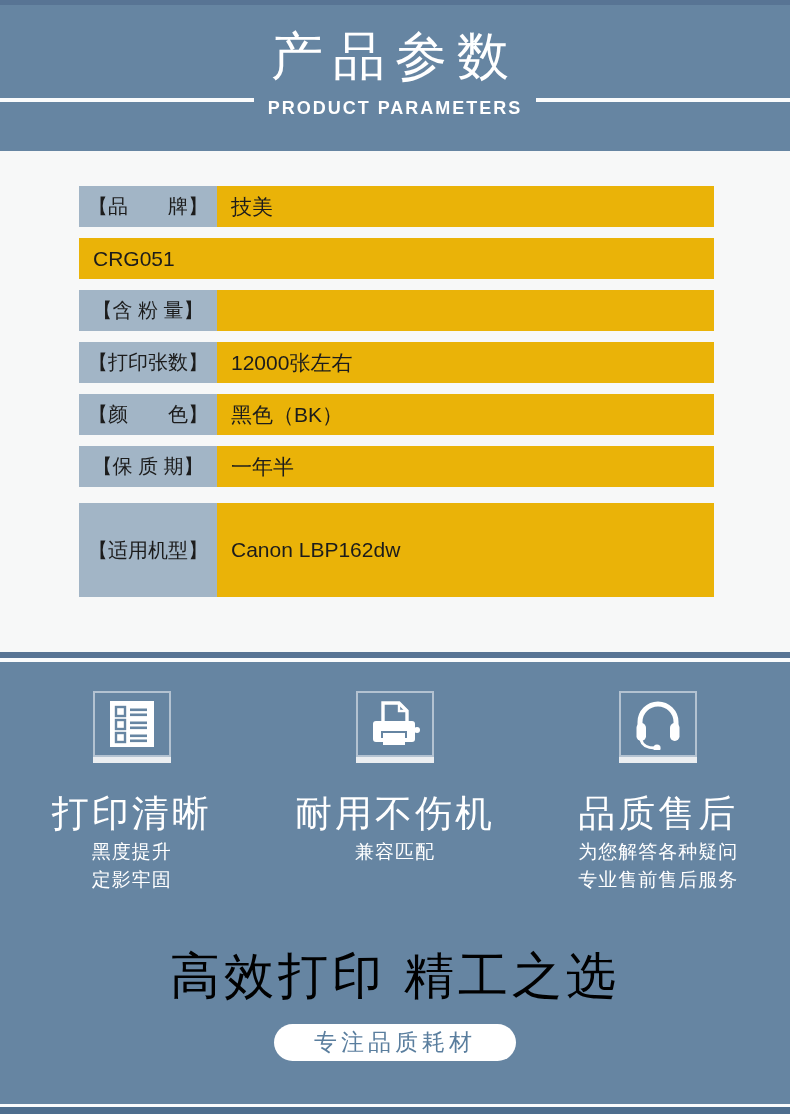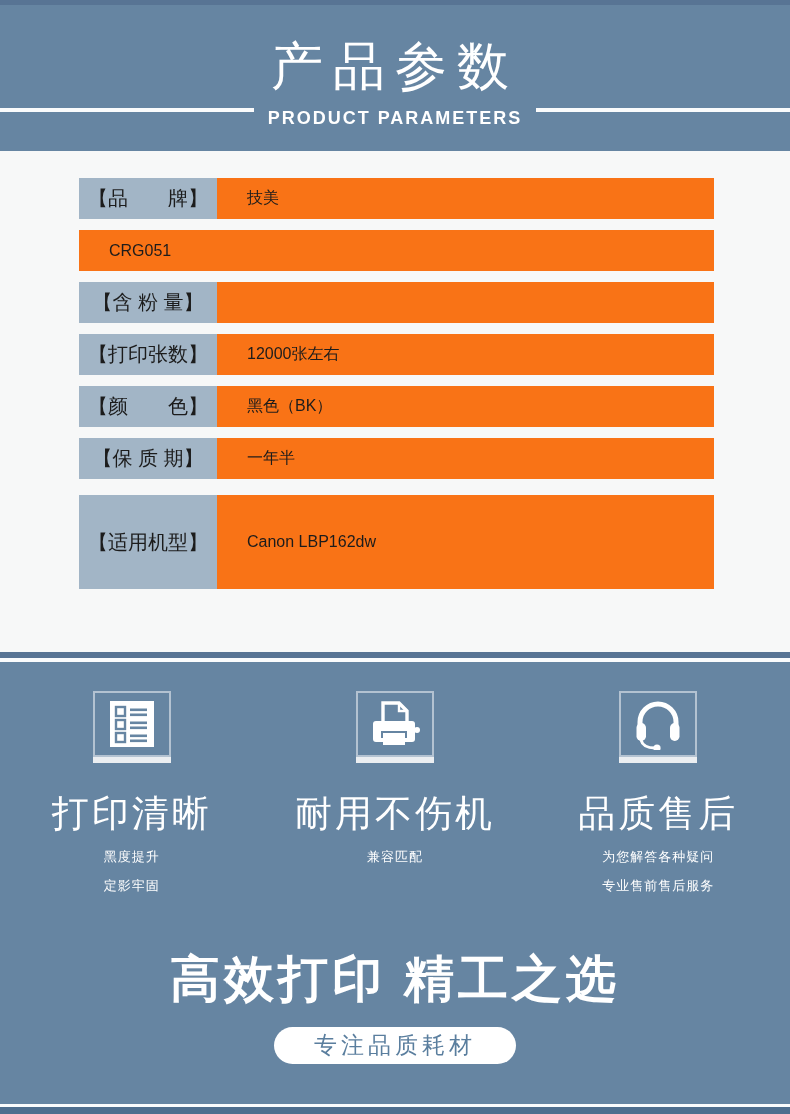--- a/index.html
+++ b/index.html
@@ -2,49 +2,49 @@
 <html><head>
 <meta charset="utf-8">
 <style>
   html,body{margin:0;padding:0;}
   body{font-family:"Liberation Sans","DejaVu Sans",sans-serif;}
   .page{position:relative;width:790px;height:1114px;background:#F7F8F8;overflow:hidden;}
 
   
   .header{height:151px;background:#6685A2;}
   .header-top-stripe{height:5px;background:#587494;}
-  .header-title{margin:10px;padding-top:23px;text-align:center;color:#FFFFFF;
+  .header-title{margin:0;padding-top:23px;text-align:center;color:#FFFFFF;
     font-size:52px;font-weight:400;letter-spacing:10px;line-height:1.1;}
   .header-sub{display:flex;align-items:flex-start;margin-top:13px;}
   .header-sub .line{flex:1;height:4px;background:#FAFBFC;}
   .header-sub .sub-text{color:#FFFFFF;font-size:18px;font-weight:bold;
     letter-spacing:2px;margin:0 14px;white-space:nowrap;}
 
   
   .content{height:501px;}
-  .param-table{width:635px;margin:0 auto;padding-top:27px;margin-left:79px;}
+  .param-table{width:635px;margin:8px auto;padding-top:27px;margin-left:79px;}
   .param-row{display:flex;height:41px;margin-bottom:11px;}
   .param-row.tall{height:94px;margin-top:16px;margin-bottom:0;}
   .param-label{width:138px;background:#A2B5C6;color:#1C1C1C;font-size:20px;
     display:flex;align-items:center;justify-content:center;white-space:pre;}
-  .param-value{flex:1;background:#f97316;color:#1C1C1C;font-size:16px;
-    display:flex;align-items:center;padding-left:30px;}
+  .param-value{flex:1;background:#eab308;color:#1C1C1C;font-size:21px;
+    display:flex;align-items:center;padding-left:14px;}
 
   
   .footer{position:absolute;left:0;right:0;bottom:0;top:652px;background:#6685A2;}
   .footer-top-stripe{height:6px;background:#587494;}
   .footer-top-line{height:4px;background:#FAFBFC;}
   .features{display:flex;margin-top:29px;}
   .feature{flex:1;text-align:center;color:#FFFFFF;}
   .icon-box{width:74px;height:62px;margin:0 auto;border:2px solid rgba(255,255,255,0.5);
     display:flex;align-items:center;justify-content:center;}
   .icon-bar{width:78px;height:6px;background:#EBEEF1;margin:0 auto;}
   .feature-title{font-size:37px;font-weight:normal;letter-spacing:3px;margin-top:32px;line-height:1.05;}
-  .feature-line{font-size:13px;letter-spacing:1px;margin-top:16px;line-height:1.05;}
-  .slogan{color:#ffffff;text-align:center;font-size:50px;font-weight:bold;
+  .feature-line{font-size:19px;letter-spacing:1px;margin-top:8px;line-height:1.05;}
+  .slogan{color:#000000;text-align:center;font-size:50px;font-weight:normal;
     letter-spacing:4px;margin-top:59px;line-height:1.1;}
   .badge{width:fit-content;margin:20px auto 0;background:#FFFFFF;height:37px;
     line-height:37px;border-radius:19px;padding:0 40px;color:#5A7E9E;
     font-size:23px;letter-spacing:4px;text-align:center;}
   .footer-bottom{position:absolute;left:0;right:0;bottom:0;}
   .footer-bottom-line{height:3px;background:#FAFBFC;}
   .footer-bottom-stripe{height:7px;background:#4E6E8E;}
 </style>
 </head>
 <body>

